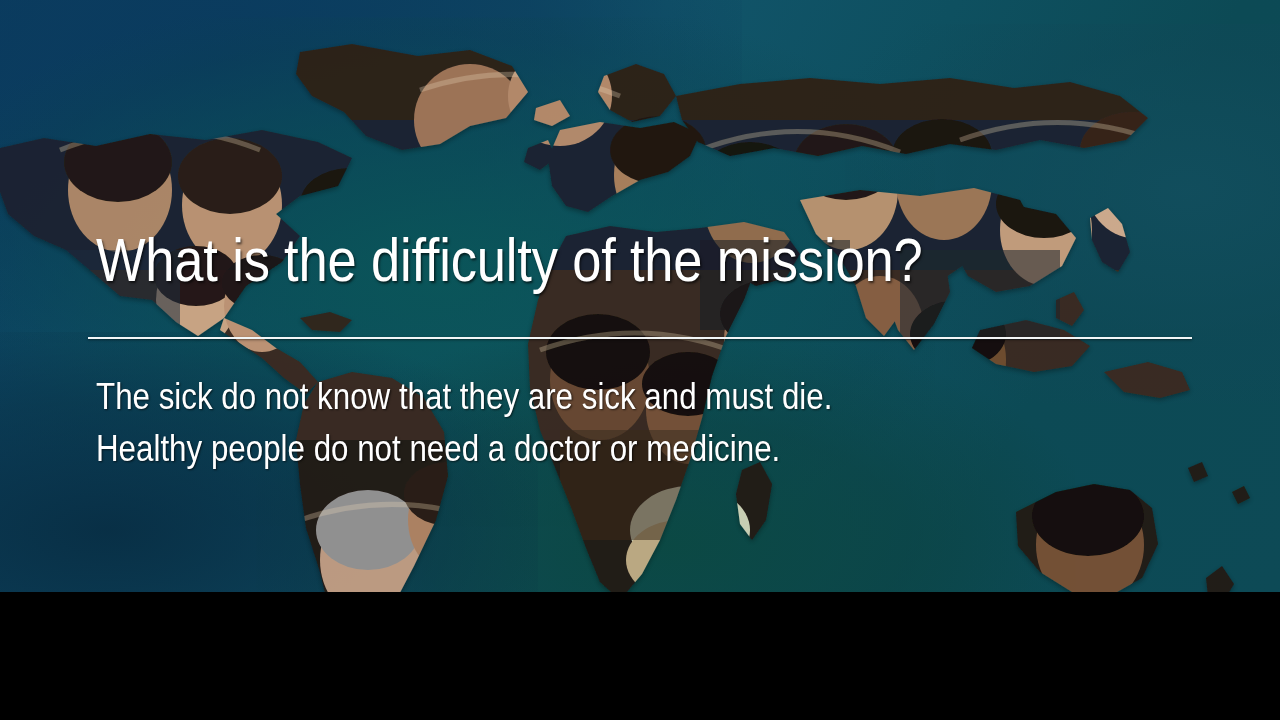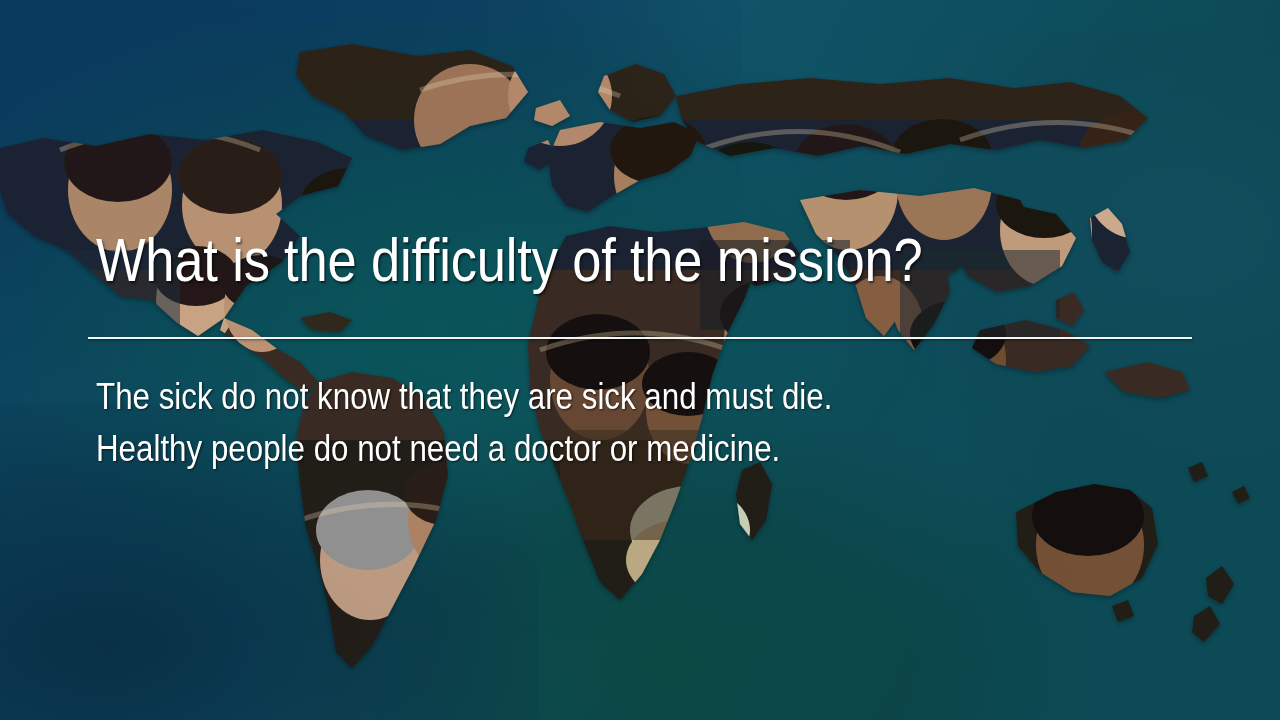--- a/index.html
+++ b/index.html
@@ -4,21 +4,21 @@
 <style>
   html, body {
     margin: 0;
     padding: 0;
     background: #000;
   }
 
   #slide {
     position: relative;
     width: 1280px;
-    height: 720px;
+    height: 592px;
     overflow: hidden;
     font-family: "Liberation Sans", sans-serif;
     background: #0d4568;
   }
 
   
   .bg-base {
     position: absolute;
     inset: 0;
     background: linear-gradient(118deg,

